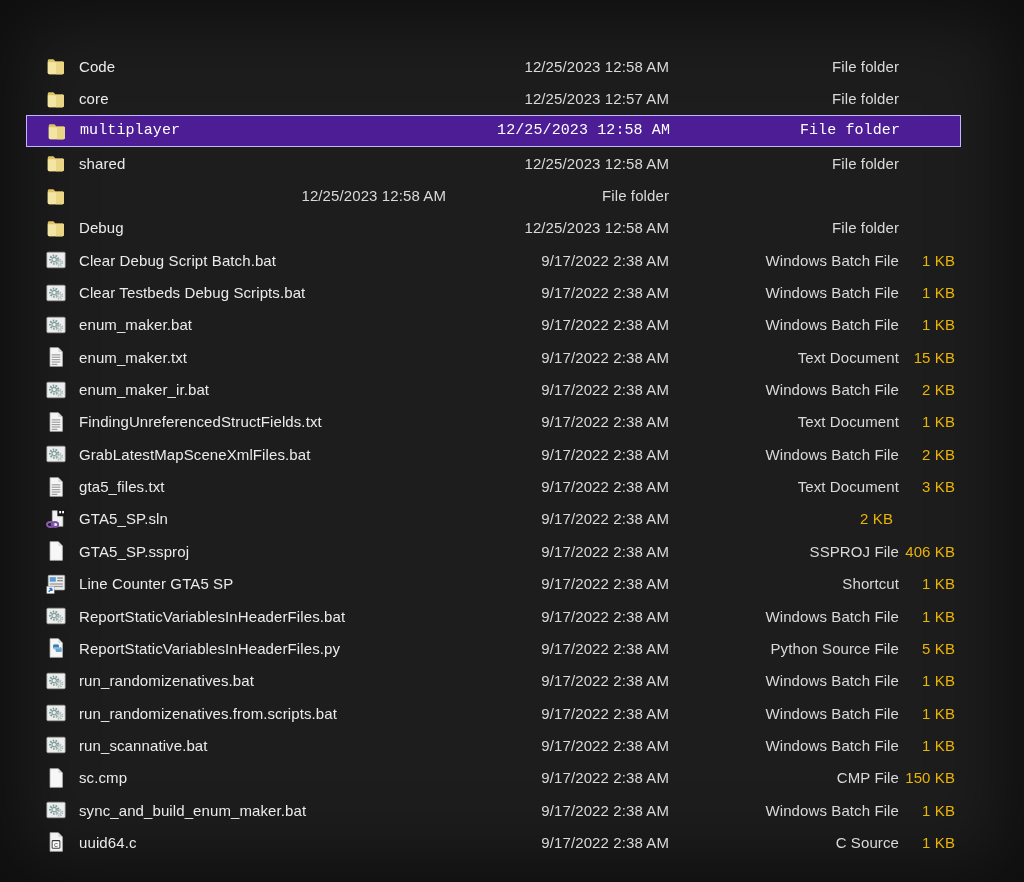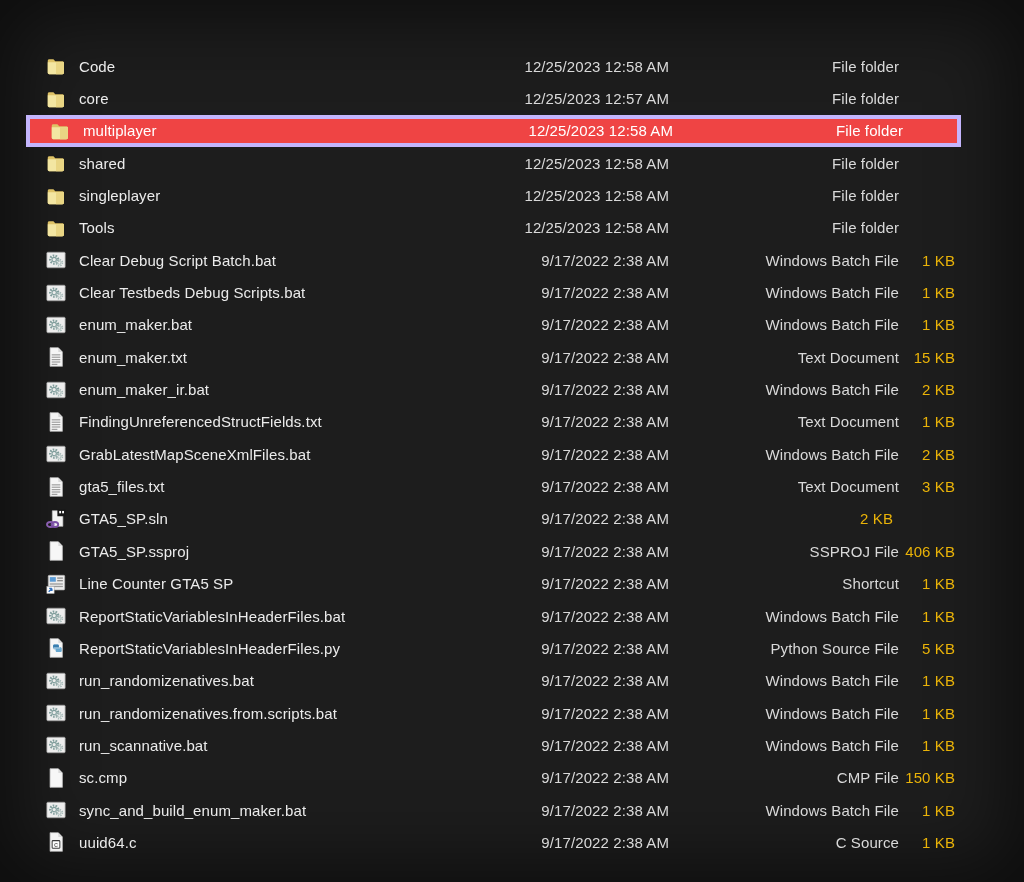--- a/index.html
+++ b/index.html
@@ -28,22 +28,23 @@
     letter-spacing:.1px;
     cursor:default;
   }
   .file-row .cell{white-space:nowrap;overflow:hidden;}
   .file-row .icon-cell{padding-left:19px;display:flex;align-items:center;}
   .file-row .icon-cell svg{width:22px;height:22px;display:block;}
   .file-row .name{color:#ebebeb;}
   .file-row .date,.file-row .type{color:#d9d9d9;text-align:right;}
   .file-row .size{color:#eab308;text-align:right;padding-right:6px;}
   .file-row.selected{
-    background:#ef4444;
-    border:4px solid #c4b5fd;
+    background:#4c1d95;
+    border:1px solid #c4b5fd;
+    font-family:Liberation Mono, monospace;
   }
   .file-row.selected .name,
   .file-row.selected .date,
   .file-row.selected .type,
   .file-row.selected .size{color:#ffffff;}
 </style>
 </head>
 <body>
 
 <div class="viewport">
@@ -101,34 +102,33 @@
         <div class="cell size"></div>
       </div>
       <div class="file-row">
         <div class="cell icon-cell">
           <svg viewBox="0 0 24 24">
     <path fill="#dec266" d="M3 6.2c0-.9.7-1.6 1.6-1.6h4.6l2 2.1H19c.9 0 1.6.7 1.6 1.6v11c0 .9-.7 1.6-1.6 1.6H4.6c-.9 0-1.6-.7-1.6-1.6z"></path>
     <path fill="#f3e6a2" d="M3 8h17.6v11.3c0 .9-.7 1.6-1.6 1.6H4.6c-.9 0-1.6-.7-1.6-1.6z"></path>
     <path fill="#e9d583" d="M12 8h8.6v11.3c0 .9-.7 1.6-1.6 1.6H12z"></path>
   </svg>
         </div>
-        <div class="cell name">singleplayer</div>
         <div class="cell date">12/25/2023 12:58 AM</div>
         <div class="cell type">File folder</div>
         <div class="cell size"></div>
       </div>
       <div class="file-row">
         <div class="cell icon-cell">
           <svg viewBox="0 0 24 24">
     <path fill="#dec266" d="M3 6.2c0-.9.7-1.6 1.6-1.6h4.6l2 2.1H19c.9 0 1.6.7 1.6 1.6v11c0 .9-.7 1.6-1.6 1.6H4.6c-.9 0-1.6-.7-1.6-1.6z"></path>
     <path fill="#f3e6a2" d="M3 8h17.6v11.3c0 .9-.7 1.6-1.6 1.6H4.6c-.9 0-1.6-.7-1.6-1.6z"></path>
     <path fill="#e9d583" d="M12 8h8.6v11.3c0 .9-.7 1.6-1.6 1.6H12z"></path>
   </svg>
         </div>
-        <div class="cell name">Tools</div>
+        <div class="cell name">Debug</div>
         <div class="cell date">12/25/2023 12:58 AM</div>
         <div class="cell type">File folder</div>
         <div class="cell size"></div>
       </div>
       <div class="file-row">
         <div class="cell icon-cell">
           <svg viewBox="0 0 24 24">
     <rect x="2" y="3.5" width="20" height="17" rx="1.2" fill="#ededed" stroke="#9a9a9a" stroke-width="0.8"></rect>
     <circle cx="10" cy="11.5" r="4.4" fill="none" stroke="#7f9d9b" stroke-width="2.4" stroke-dasharray="1.7 1.4"></circle>
     <circle cx="10" cy="11.5" r="2.4" fill="none" stroke="#7f9d9b" stroke-width="1.2"></circle>

